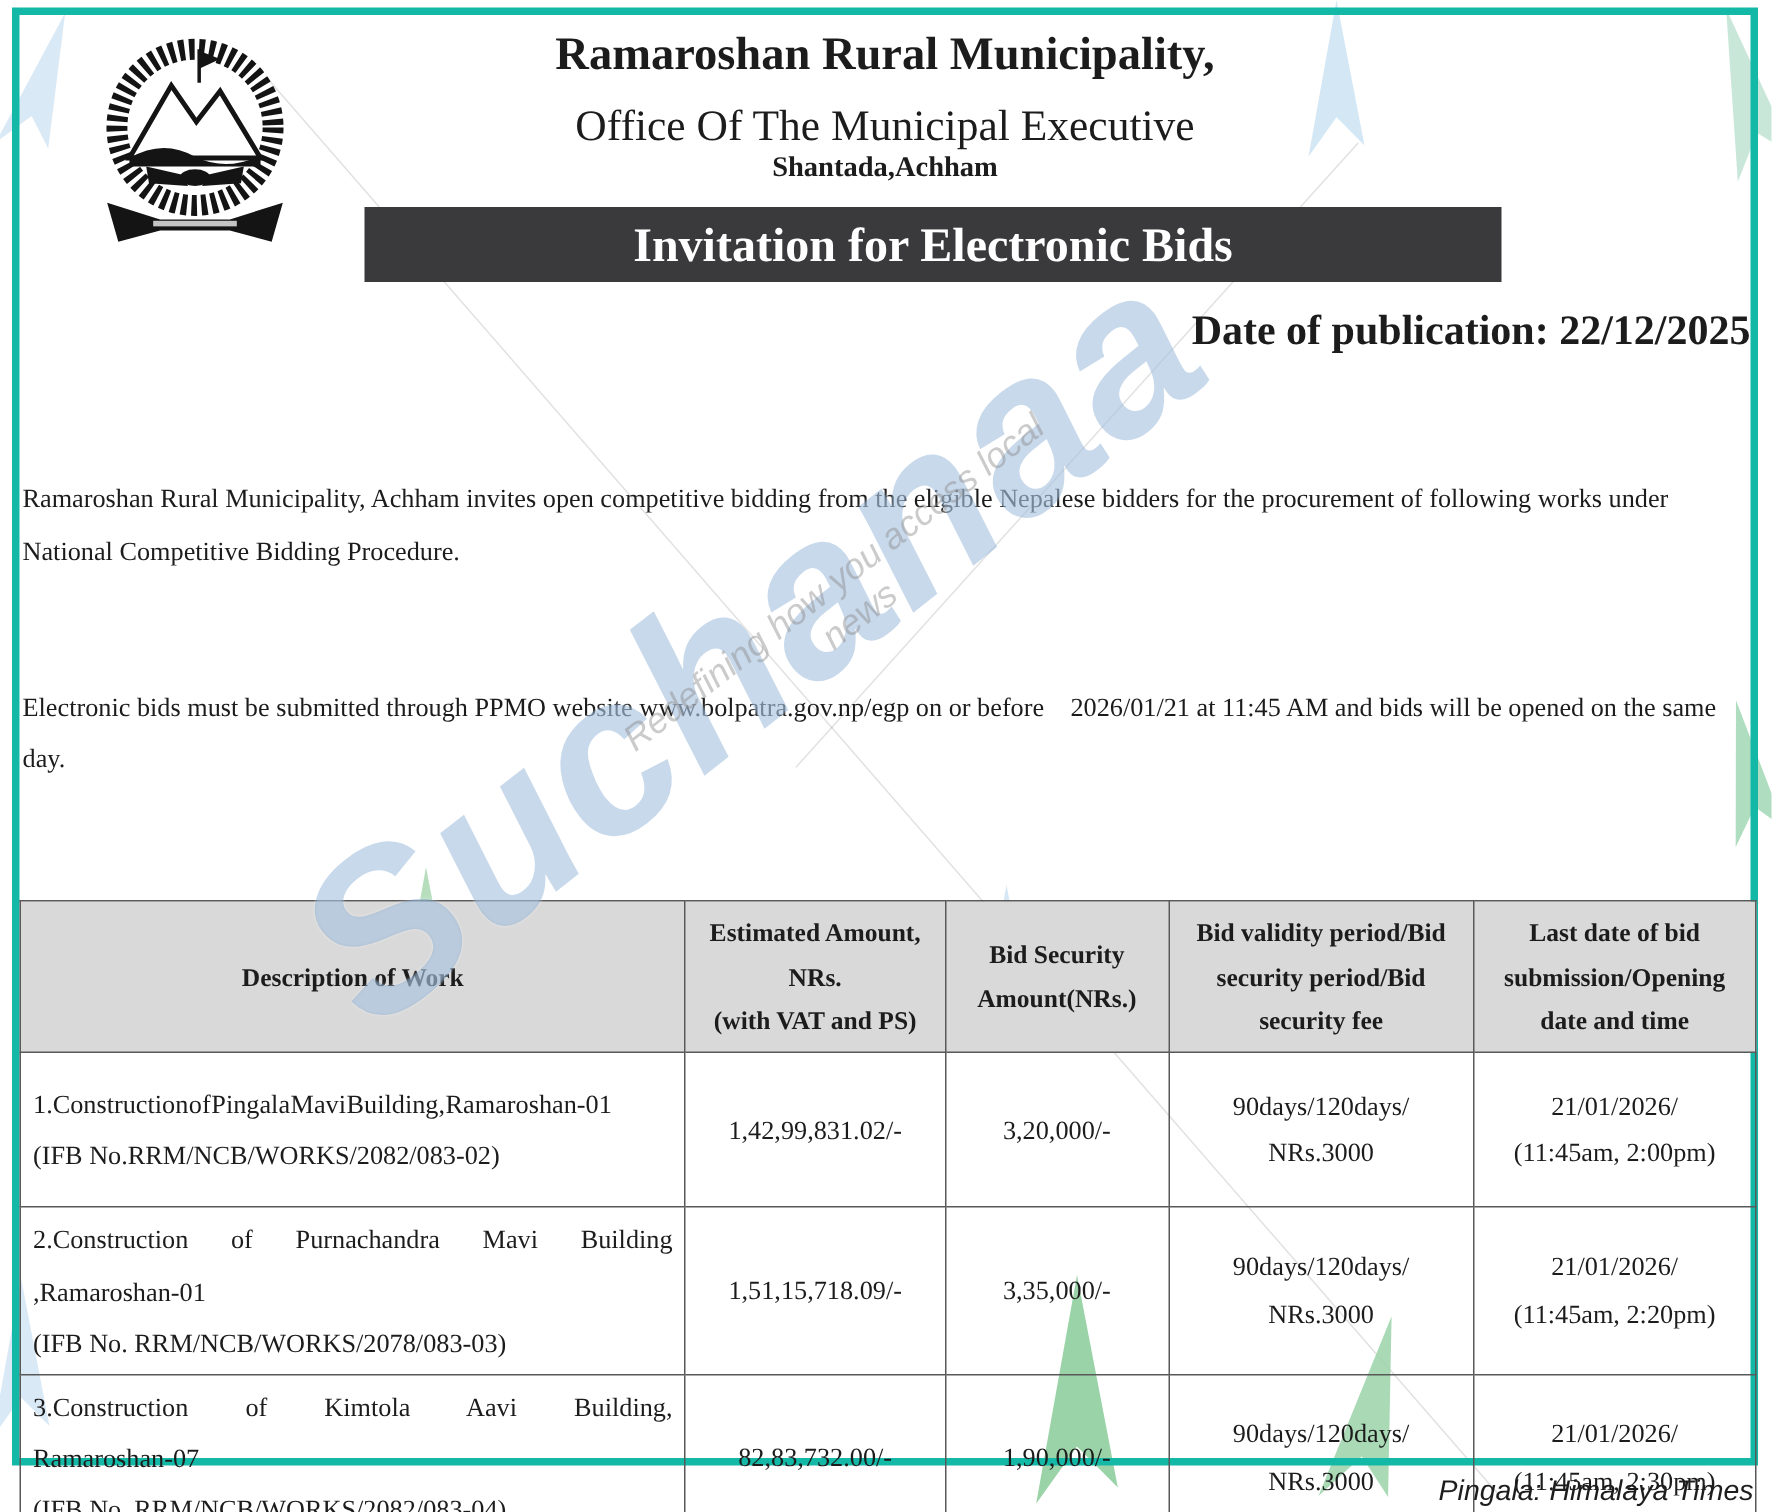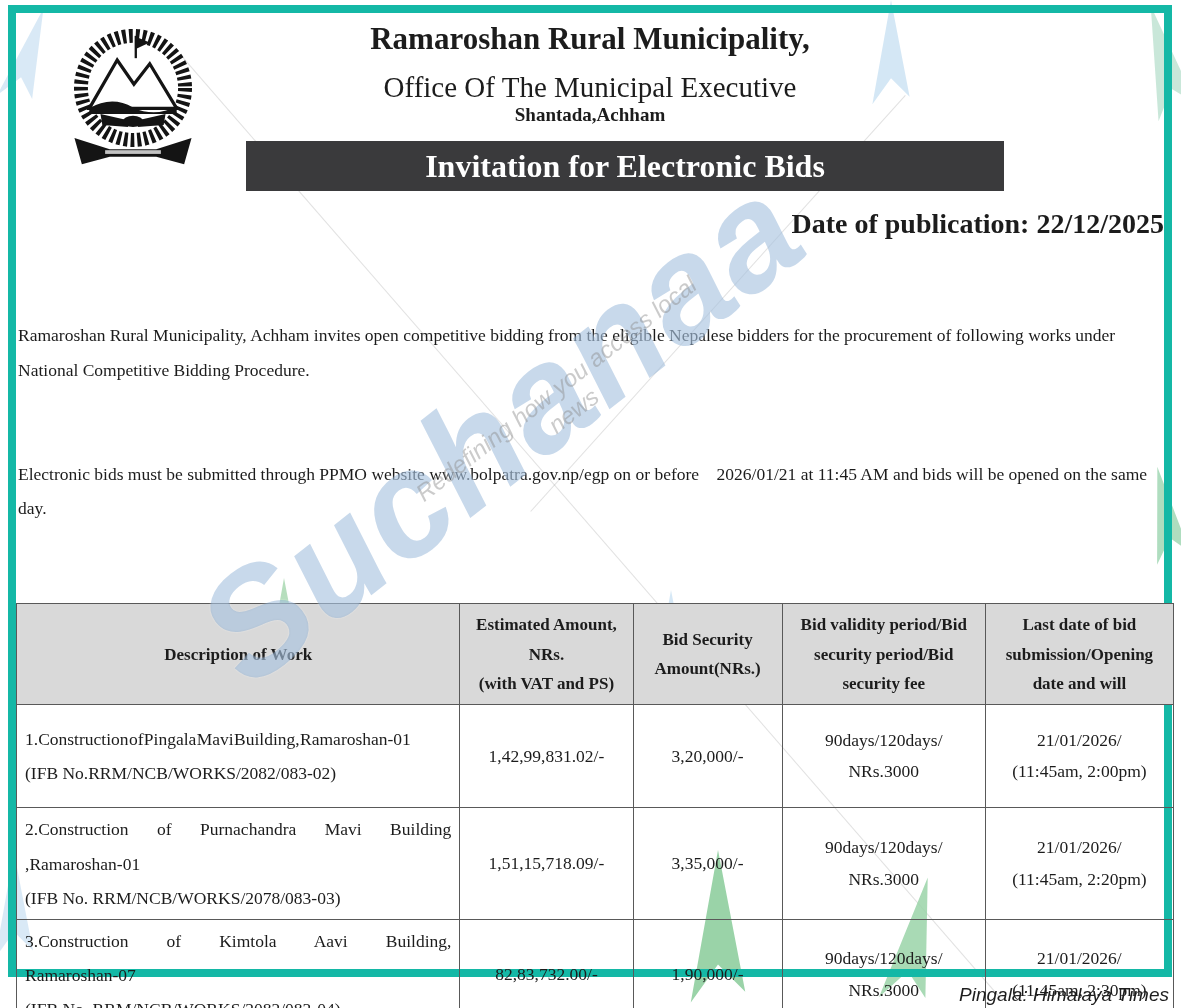--- a/index.html
+++ b/index.html
@@ -16,21 +16,21 @@
     font-family:"Liberation Sans","DejaVu Sans",sans-serif; font-weight:bold; font-style:italic;
     font-size:148px; letter-spacing:2px; color:rgba(44,108,178,0.26); pointer-events:none;
     text-shadow:0 0 2px rgba(255,255,255,0.5); }
   .wm-tagline { position:absolute; left:365px; top:270px; width:400px; height:260px; z-index:6;
     display:flex; align-items:center; justify-content:center; transform:rotate(-38deg);
     font-family:"Liberation Sans","DejaVu Sans",sans-serif; font-style:italic;
     font-size:24px; color:rgba(140,140,140,0.45); pointer-events:none; text-align:center; }
 
   
   .notice { position:absolute; left:8px; top:5px; width:1164px; height:972px;
-    border:8px solid #14b8a6; background:transparent; z-index:2; }
+    border:5px solid #14b8a6; background:transparent; z-index:2; }
 
   .logo { position:absolute; left:34px; top:8px; width:166px; height:158px; z-index:3; }
 
   .title1 { text-align:center; font-weight:bold; font-size:31px; margin-top:8px; }
   .title2 { text-align:center; font-weight:normal; font-size:29px; margin-top:14px; }
   .location { text-align:center; font-weight:bold; font-size:19px; margin-top:0; }
 
   .banner { margin:15px 0 0 230px; width:758px; height:50px; background:#3a3a3c;
     color:#ffffff; font-weight:bold; font-size:32px; text-align:center; line-height:50px; }
 
@@ -137,21 +137,21 @@
       <th>Estimated Amount,
 NRs.
 (with VAT and PS)</th>
       <th>Bid Security
 Amount(NRs.)</th>
       <th>Bid validity period/Bid
 security period/Bid
 security fee</th>
       <th>Last date of bid
 submission/Opening
-date and will</th>
+date and time</th>
     </tr>
     <tr class="r1">
       <td class="desc">
         <div class="tight">1.Construction of Pingala Mavi Building, Ramaroshan-01</div>
         <div>(IFB No.RRM/NCB/WORKS/2082/083-02)</div>
       </td>
       <td class="center">1,42,99,831.02/-</td>
       <td class="center">3,20,000/-</td>
       <td class="center">90days/120days/
 NRs.3000</td>

